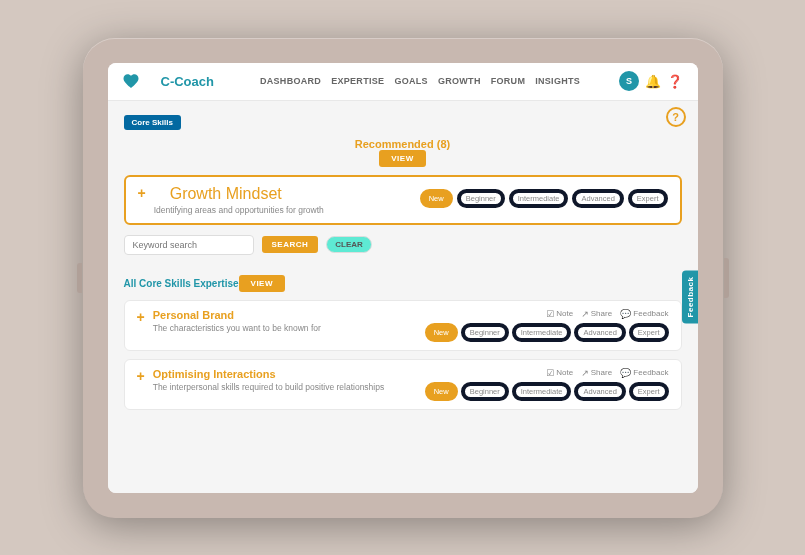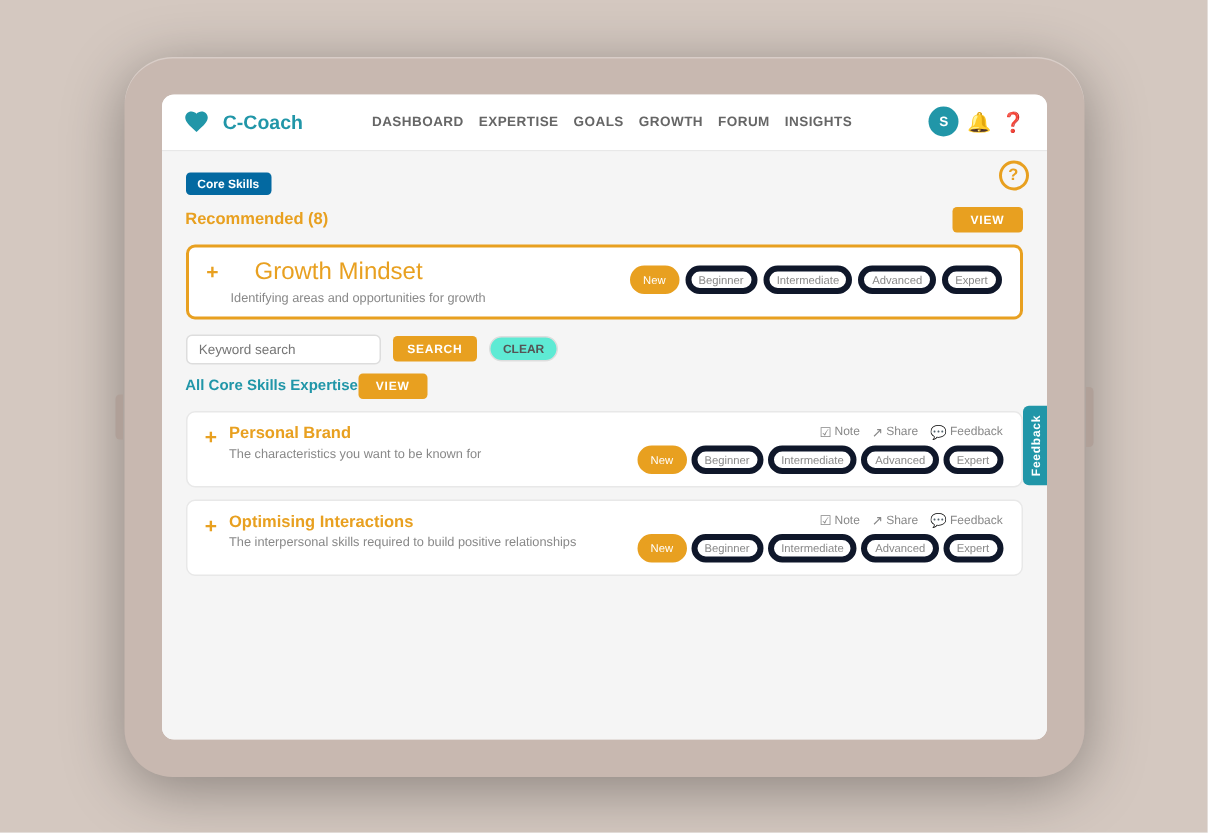--- a/index.html
+++ b/index.html
@@ -67,21 +67,21 @@
       display: flex;
       align-items: center;
       padding: 0 14px;
       border-bottom: 1px solid #e8e8e8;
       gap: 10px;
     }
 
     .logo-area {
       display: flex;
       align-items: center;
-      gap: 9px;
+      gap: 21px;
       margin-right: 12px;
     }
 
     .logo-heart {
       width: 18px;
       height: 18px;
       color: #2196a8;
     }
 
     .logo-text {
@@ -170,20 +170,21 @@
       margin-bottom: 8px;
       margin-top: 4px;
     }
 
     
     .recommended-row {
       display: flex;
       align-items: center;
       justify-content: space-between;
       margin-bottom: 8px;
+      flex-direction: column;
     }
 
     .recommended-label {
       font-size: 11px;
       color: #e8a020;
       font-weight: 600;
     }
 
     .view-btn {
       background: #e8a020;
@@ -255,21 +256,21 @@
       background: #e8a020;
       color: white;
       border-color: #e8a020;
     }
 
     
     .search-row {
       display: flex;
       align-items: center;
       gap: 8px;
-      margin-bottom: 6px;
+      margin-bottom: 20px;
     }
 
     .search-input {
       border: 1px solid #ddd;
       border-radius: 4px;
       padding: 4px 8px;
       font-size: 9px;
       color: #aaa;
       width: 130px;
       background: white;

